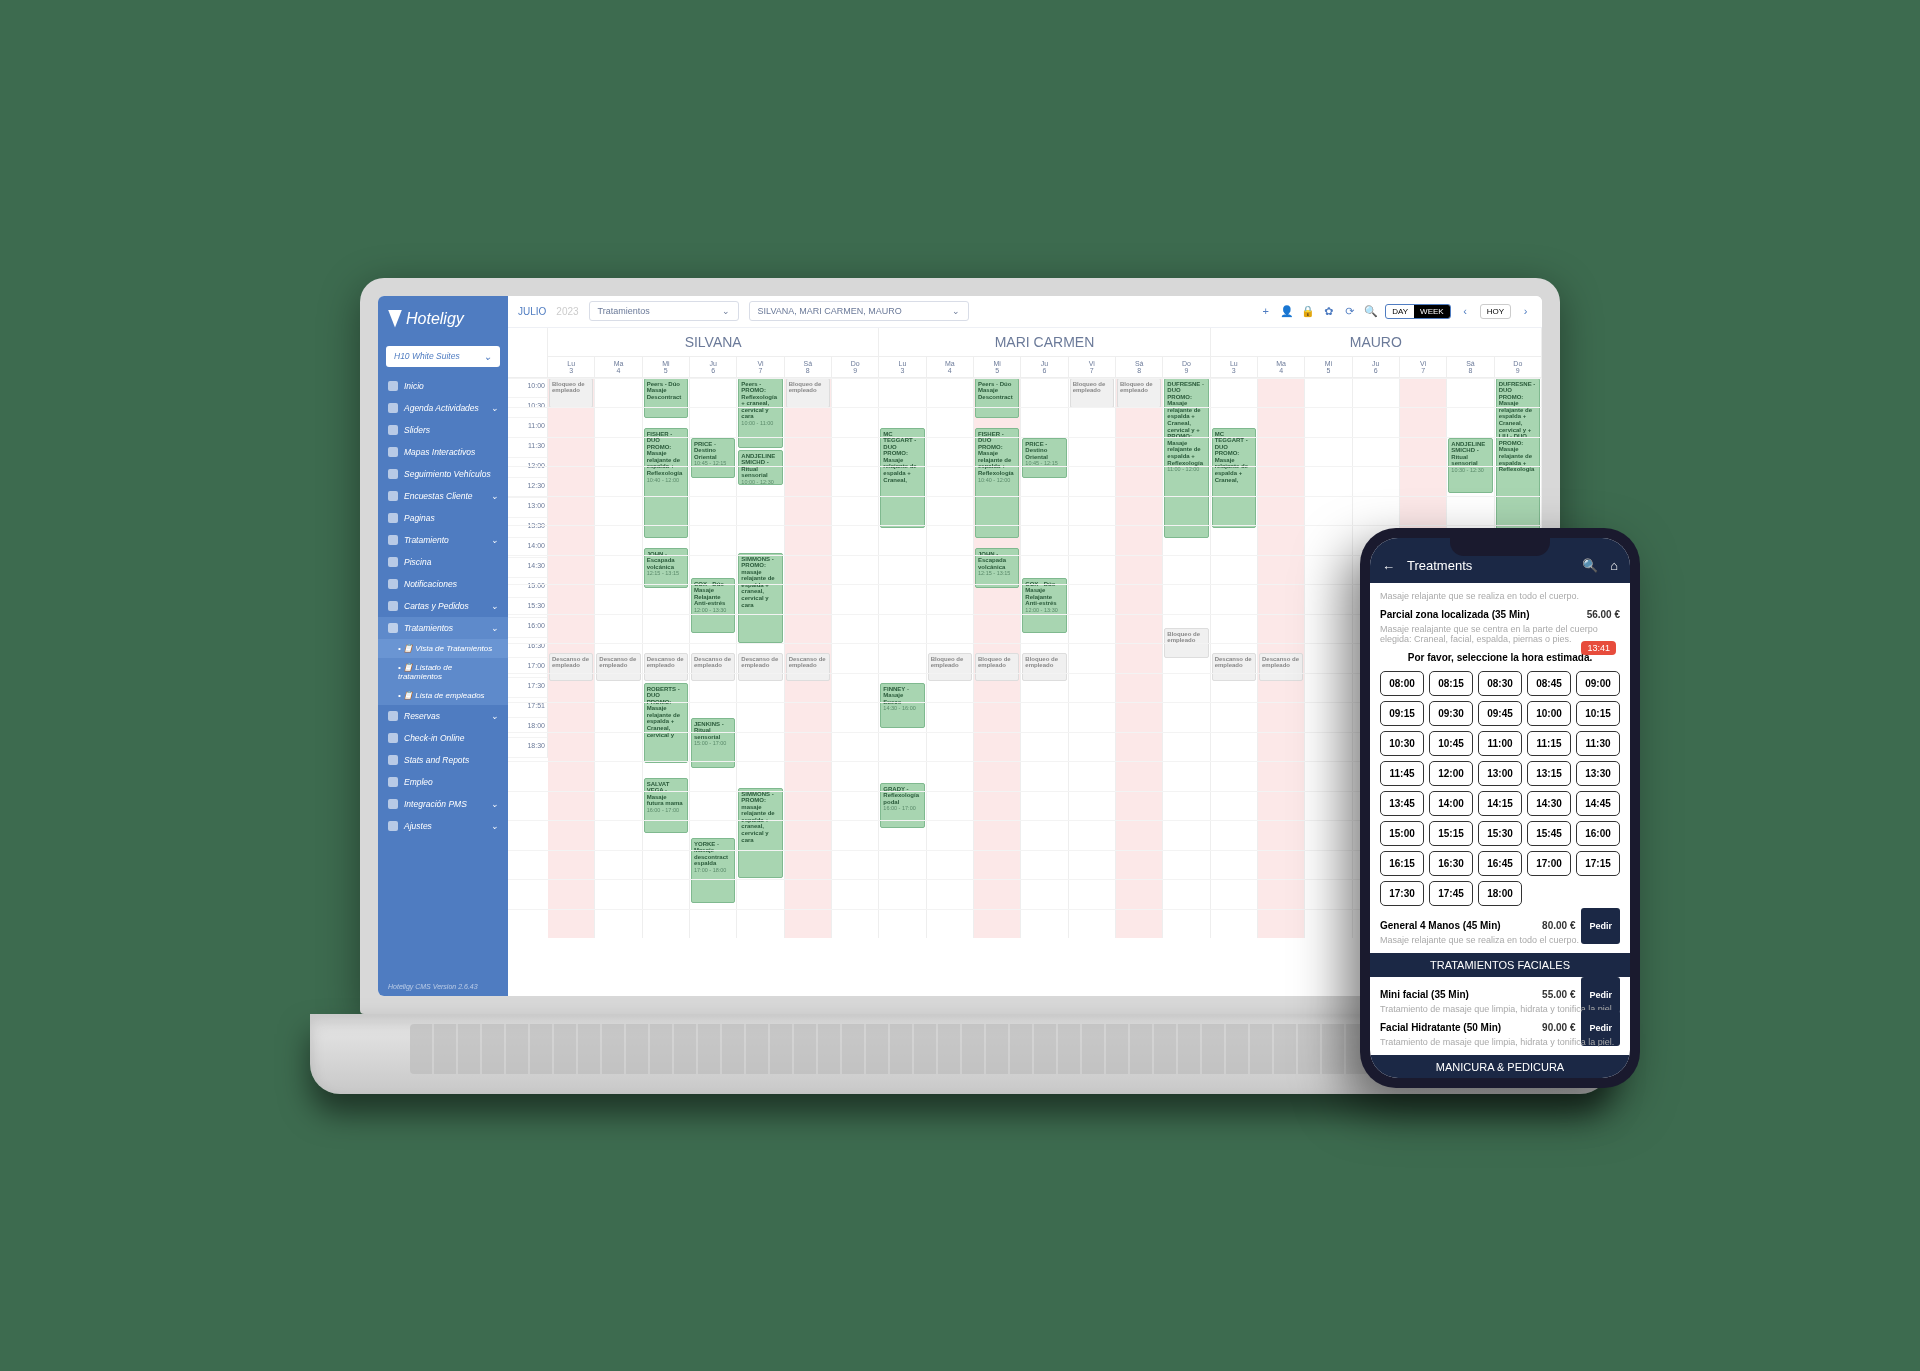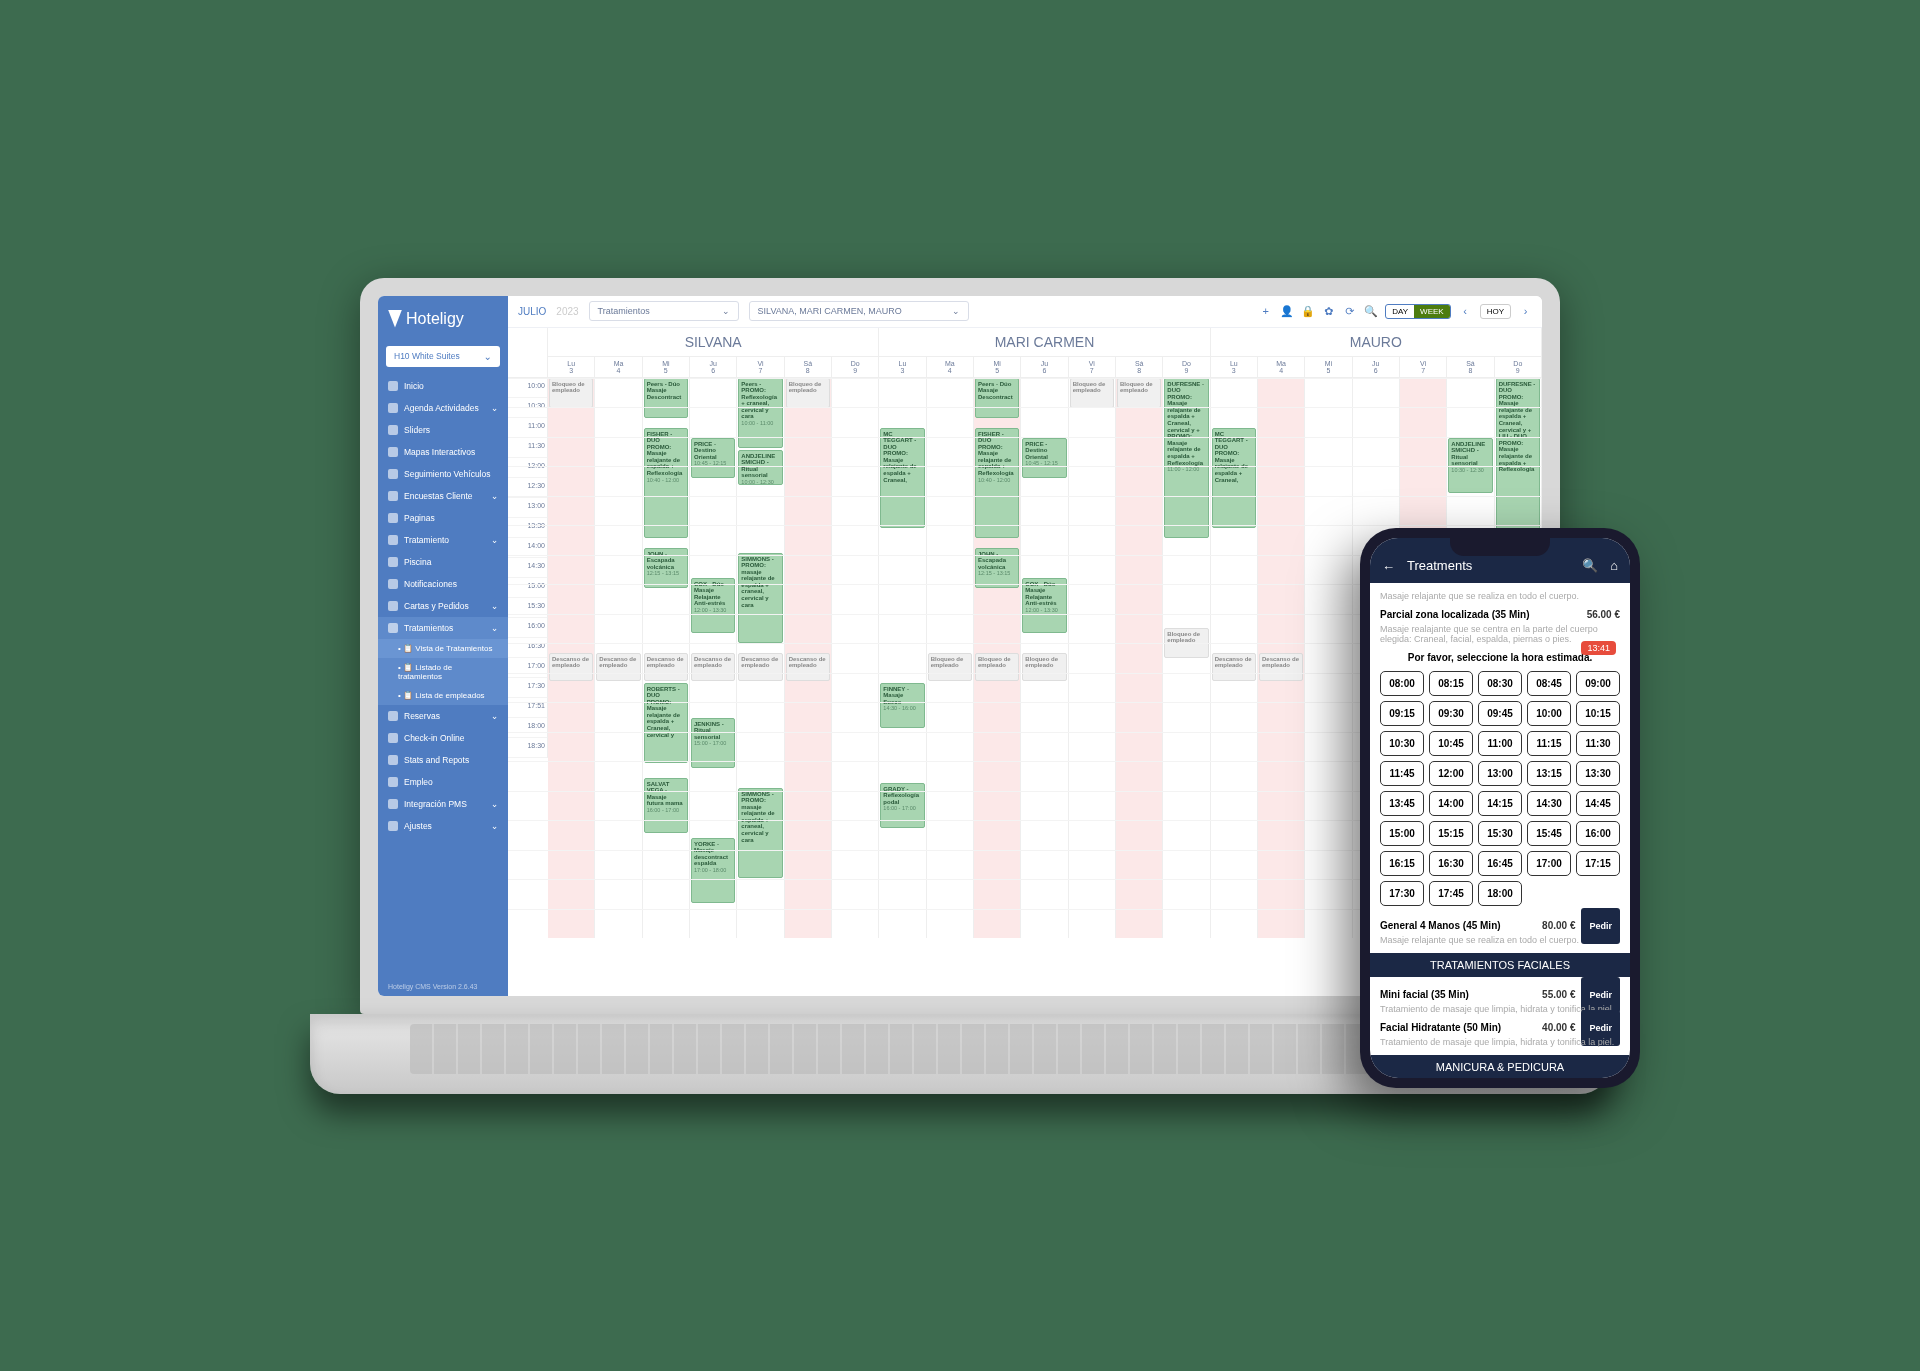--- a/index.html
+++ b/index.html
@@ -35,21 +35,21 @@
 .topbar .center { flex: 1; text-align: center; font-weight: bold; color:#5b6b8f;}
 .topbar .right { display:flex; gap:8px; align-items:center; padding-right:10px;}
 .flag{width:12px;height:8px;display:inline-block;}
 .flag.es{background:linear-gradient(#c60b1e 33%,#ffc400 33% 66%,#c60b1e 66%);}
 .flag.us{background:linear-gradient(#bf0a30 50%,#fff 50%);position:relative;}
 .badge-icon{width:14px;height:14px;border-radius:50%;background:#4f7cc1;display:inline-block;position:relative;}
 .notif{position:absolute;top:-3px;right:-3px;width:8px;height:8px;background:#e74c3c;border-radius:50%;font-size:6px;color:#fff;text-align:center;line-height:8px;}
 
 
 .app { flex:1; display:flex; overflow:hidden;}
-.sidebar { width:130px; background:#4f7cc1; color:#fff; font-size:8.5px; display:flex; flex-direction:column; }
+.sidebar { width:130px; background:#4f7cc1; color:#fff; font-size:8.5px; display:flex; flex-direction:column;font-style:italic; }
 .logo { padding:14px 10px; font-size:16px; font-weight:300; display:flex; align-items:center; gap:4px;}
 .logo-icon{width:14px;height:18px;background:#fff;clip-path:polygon(0 0,100% 0,50% 100%);}
 .hotel-select{margin:4px 8px 8px;background:#fff;color:#4f7cc1;border-radius:3px;padding:5px 8px;font-size:8.5px;display:flex;justify-content:space-between;}
 .nav{flex:1;overflow:auto;}
 .nav-item{padding:6px 10px;display:flex;align-items:center;gap:6px;cursor:pointer;}
 .nav-item.active{background:#5e8acb;}
 .nav-sub{background:#5e8acb;padding:5px 10px 5px 20px;font-size:8px;}
 .nav-sub.active{background:#6a95d3;}
 .nav-icon{width:10px;height:10px;background:rgba(255,255,255,.6);border-radius:2px;flex-shrink:0;}
 .version{font-size:7px;padding:6px 10px;opacity:.6;}
@@ -57,21 +57,21 @@
 
 .main{flex:1;display:flex;flex-direction:column;background:#fff;}
 .filter-bar{height:32px;display:flex;align-items:center;padding:0 10px;gap:10px;border-bottom:1px solid #eef0f5;}
 .month{color:#4f7cc1;font-size:10px;font-weight:normal;}
 .month-year{color:#ccc;font-size:10px;}
 .dropdown{flex:0 0 150px;border:1px solid #d9dde7;border-radius:3px;padding:4px 8px;font-size:9px;color:#6b7a99;display:flex;justify-content:space-between;}
 .toolbar{margin-left:auto;display:flex;gap:8px;align-items:center;}
 .tool-ic{width:13px;height:13px;color:#4f7cc1;font-size:11px;text-align:center;cursor:pointer;}
 .view-toggle{display:flex;border:1px solid #4f7cc1;border-radius:3px;overflow:hidden;font-size:8px;}
 .view-toggle span{padding:2px 6px;}
-.view-toggle .active{background:#4d7c0f;color:#fff;}
+.view-toggle .active{background:#000000;color:#fff;}
 .hoy{border:1px solid #ccc;padding:2px 6px;font-size:8px;border-radius:3px;}
 
 
 .cal-wrap{flex:1;overflow:auto;font-size:7px;color:#6b7a99;}
 .cal{display:grid;grid-template-columns:40px repeat(21,1fr);}
 .staff-head{grid-column:span 7;text-align:center;padding:6px;font-weight:normal;border-bottom:1px solid #eee;border-right:1px solid #eee;font-size:14px;}
 .corner{grid-row:span 2;border-bottom:1px solid #eee;border-right:1px solid #eee;}
 .day-head{text-align:center;padding:3px;border-bottom:1px solid #eee;border-right:1px solid #eee;}
 .time-cell{padding:4px 2px;text-align:right;border-right:1px solid #eee;border-bottom:1px solid #f3f3f3;font-size:7px;height:20px;}
 .cols{display:grid;grid-template-columns:40px repeat(21,1fr);position:relative;}
@@ -463,21 +463,21 @@
         </div>
         <div class="p-desc">Masaje relajante que se realiza en todo el cuerpo.</div>
         <div class="p-section">TRATAMIENTOS FACIALES</div>
         <div class="p-row">
           <span>Mini facial (35 Min)</span>
           <span><span class="p-price">55.00 €</span><span class="p-btn">Pedir</span></span>
         </div>
         <div class="p-desc">Tratamiento de masaje que limpia, hidrata y tonifica la piel</div>
         <div class="p-row">
           <span>Facial Hidratante (50 Min)</span>
-          <span><span class="p-price">40.00 €</span><span class="p-btn">Pedir</span></span>
+          <span><span class="p-price">90.00 €</span><span class="p-btn">Pedir</span></span>
         </div>
         <div class="p-desc">Tratamiento de masaje que limpia, hidrata y tonifica la piel.</div>
         <div class="p-section">MANICURA &amp; PEDICURA</div>
 
       </div>
     </div>
   </div>
 </div>
 
 </body></html>

